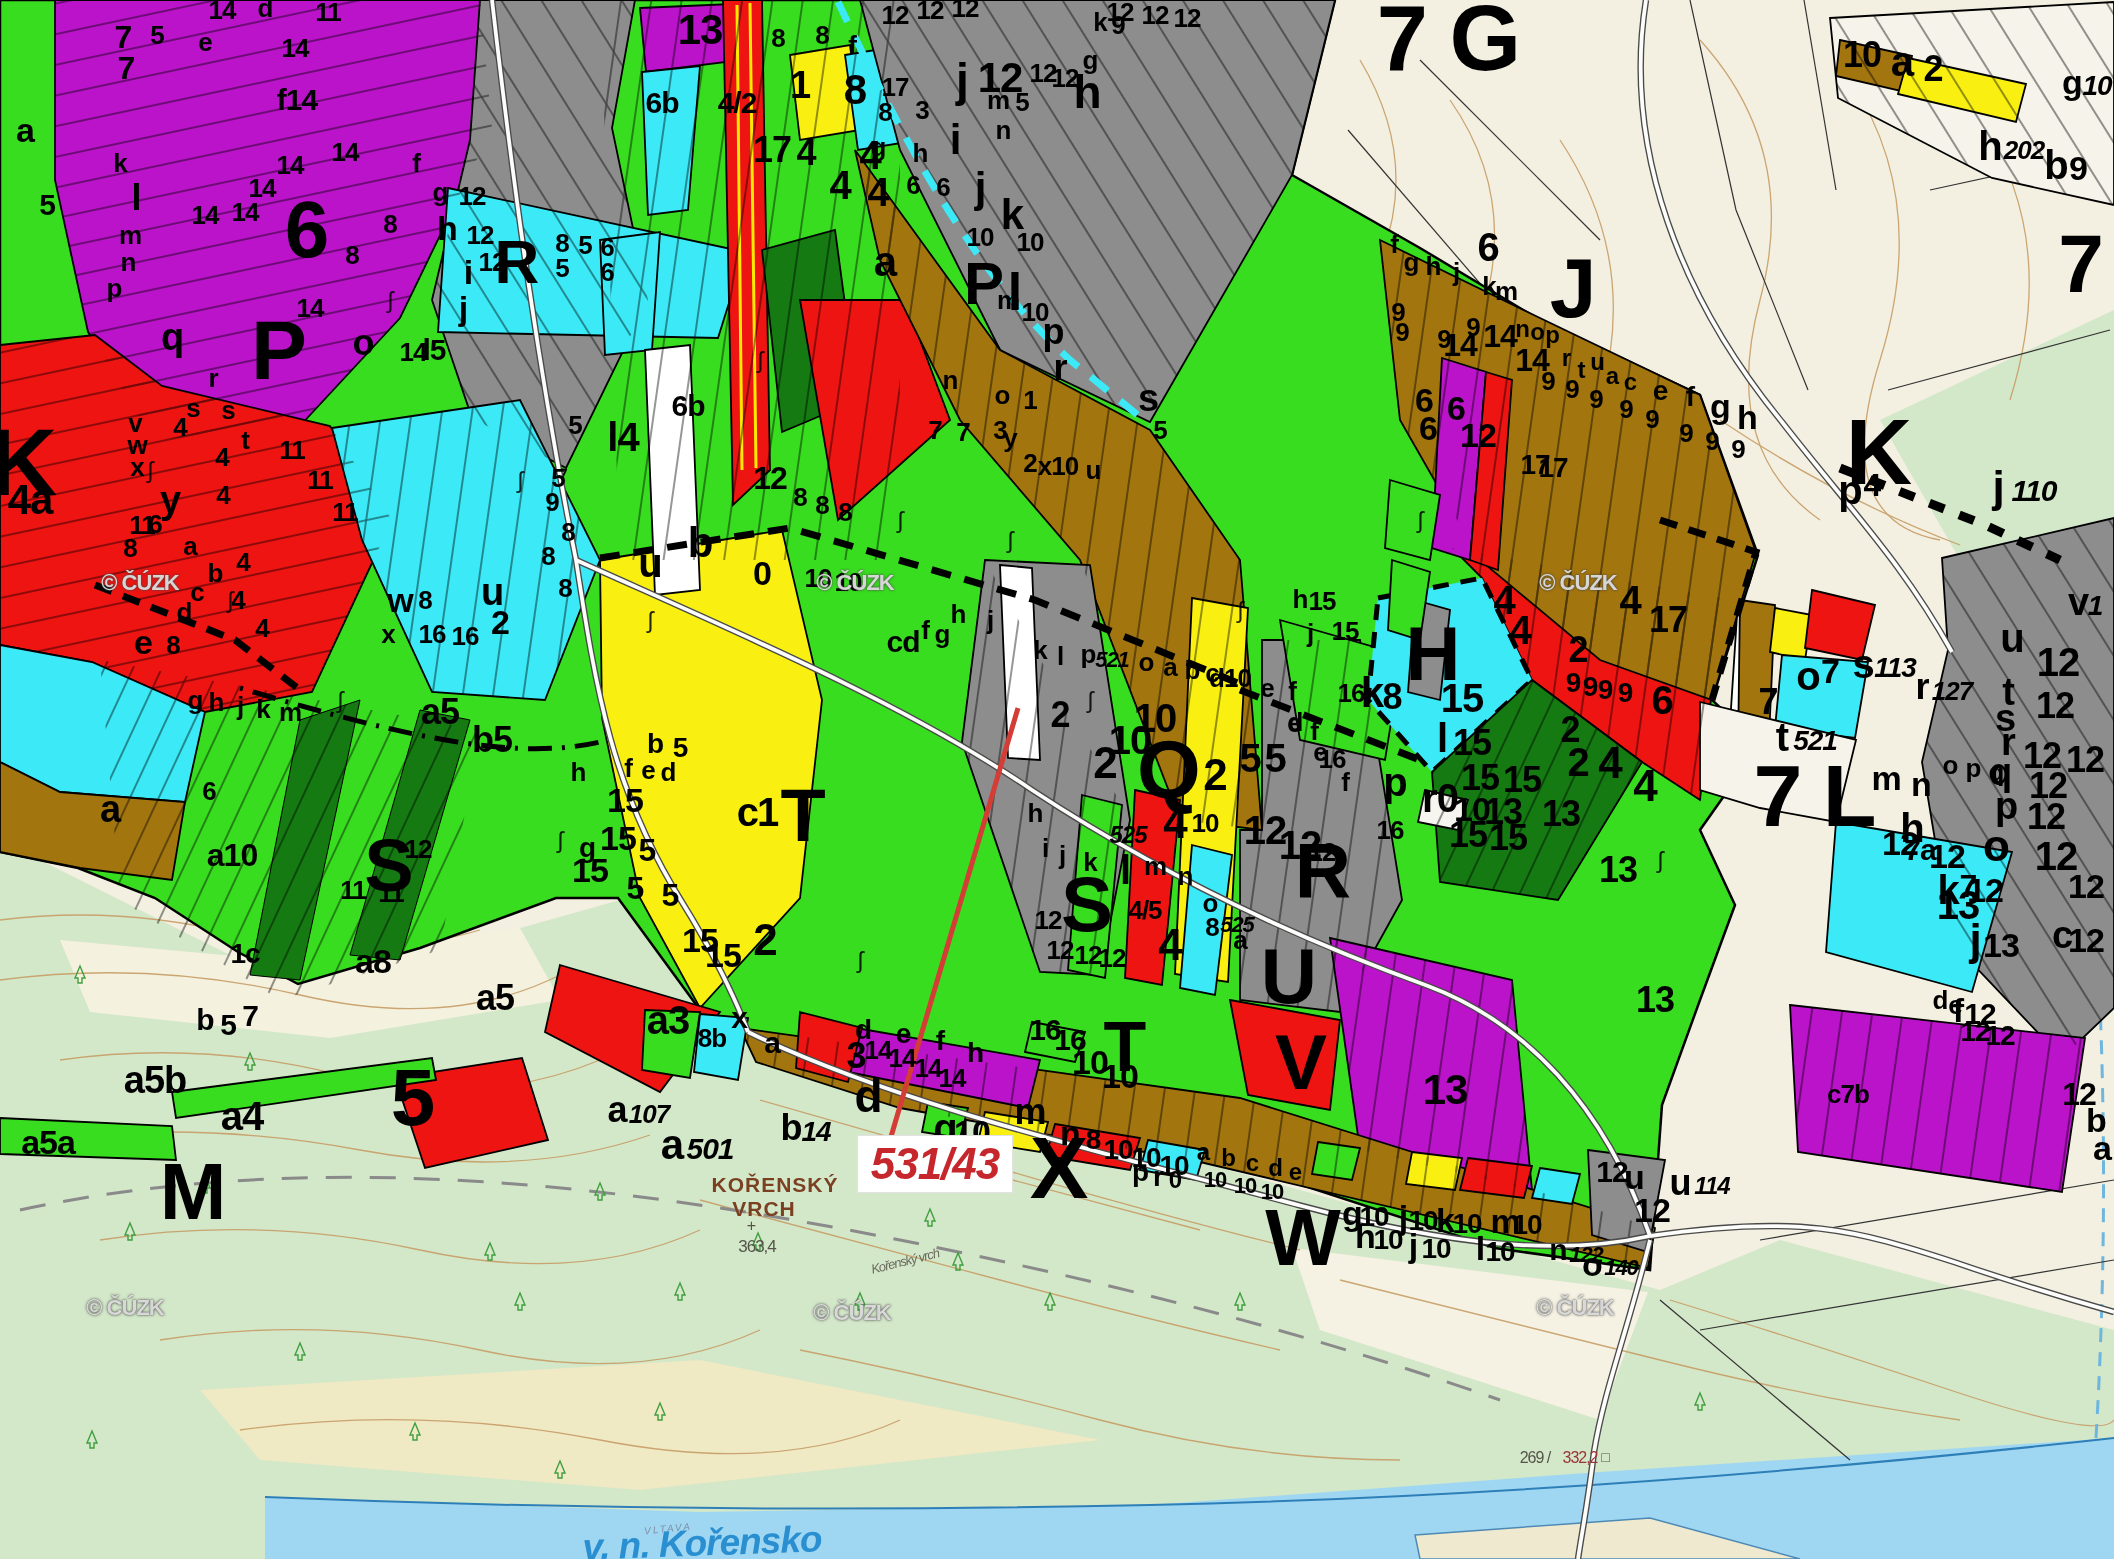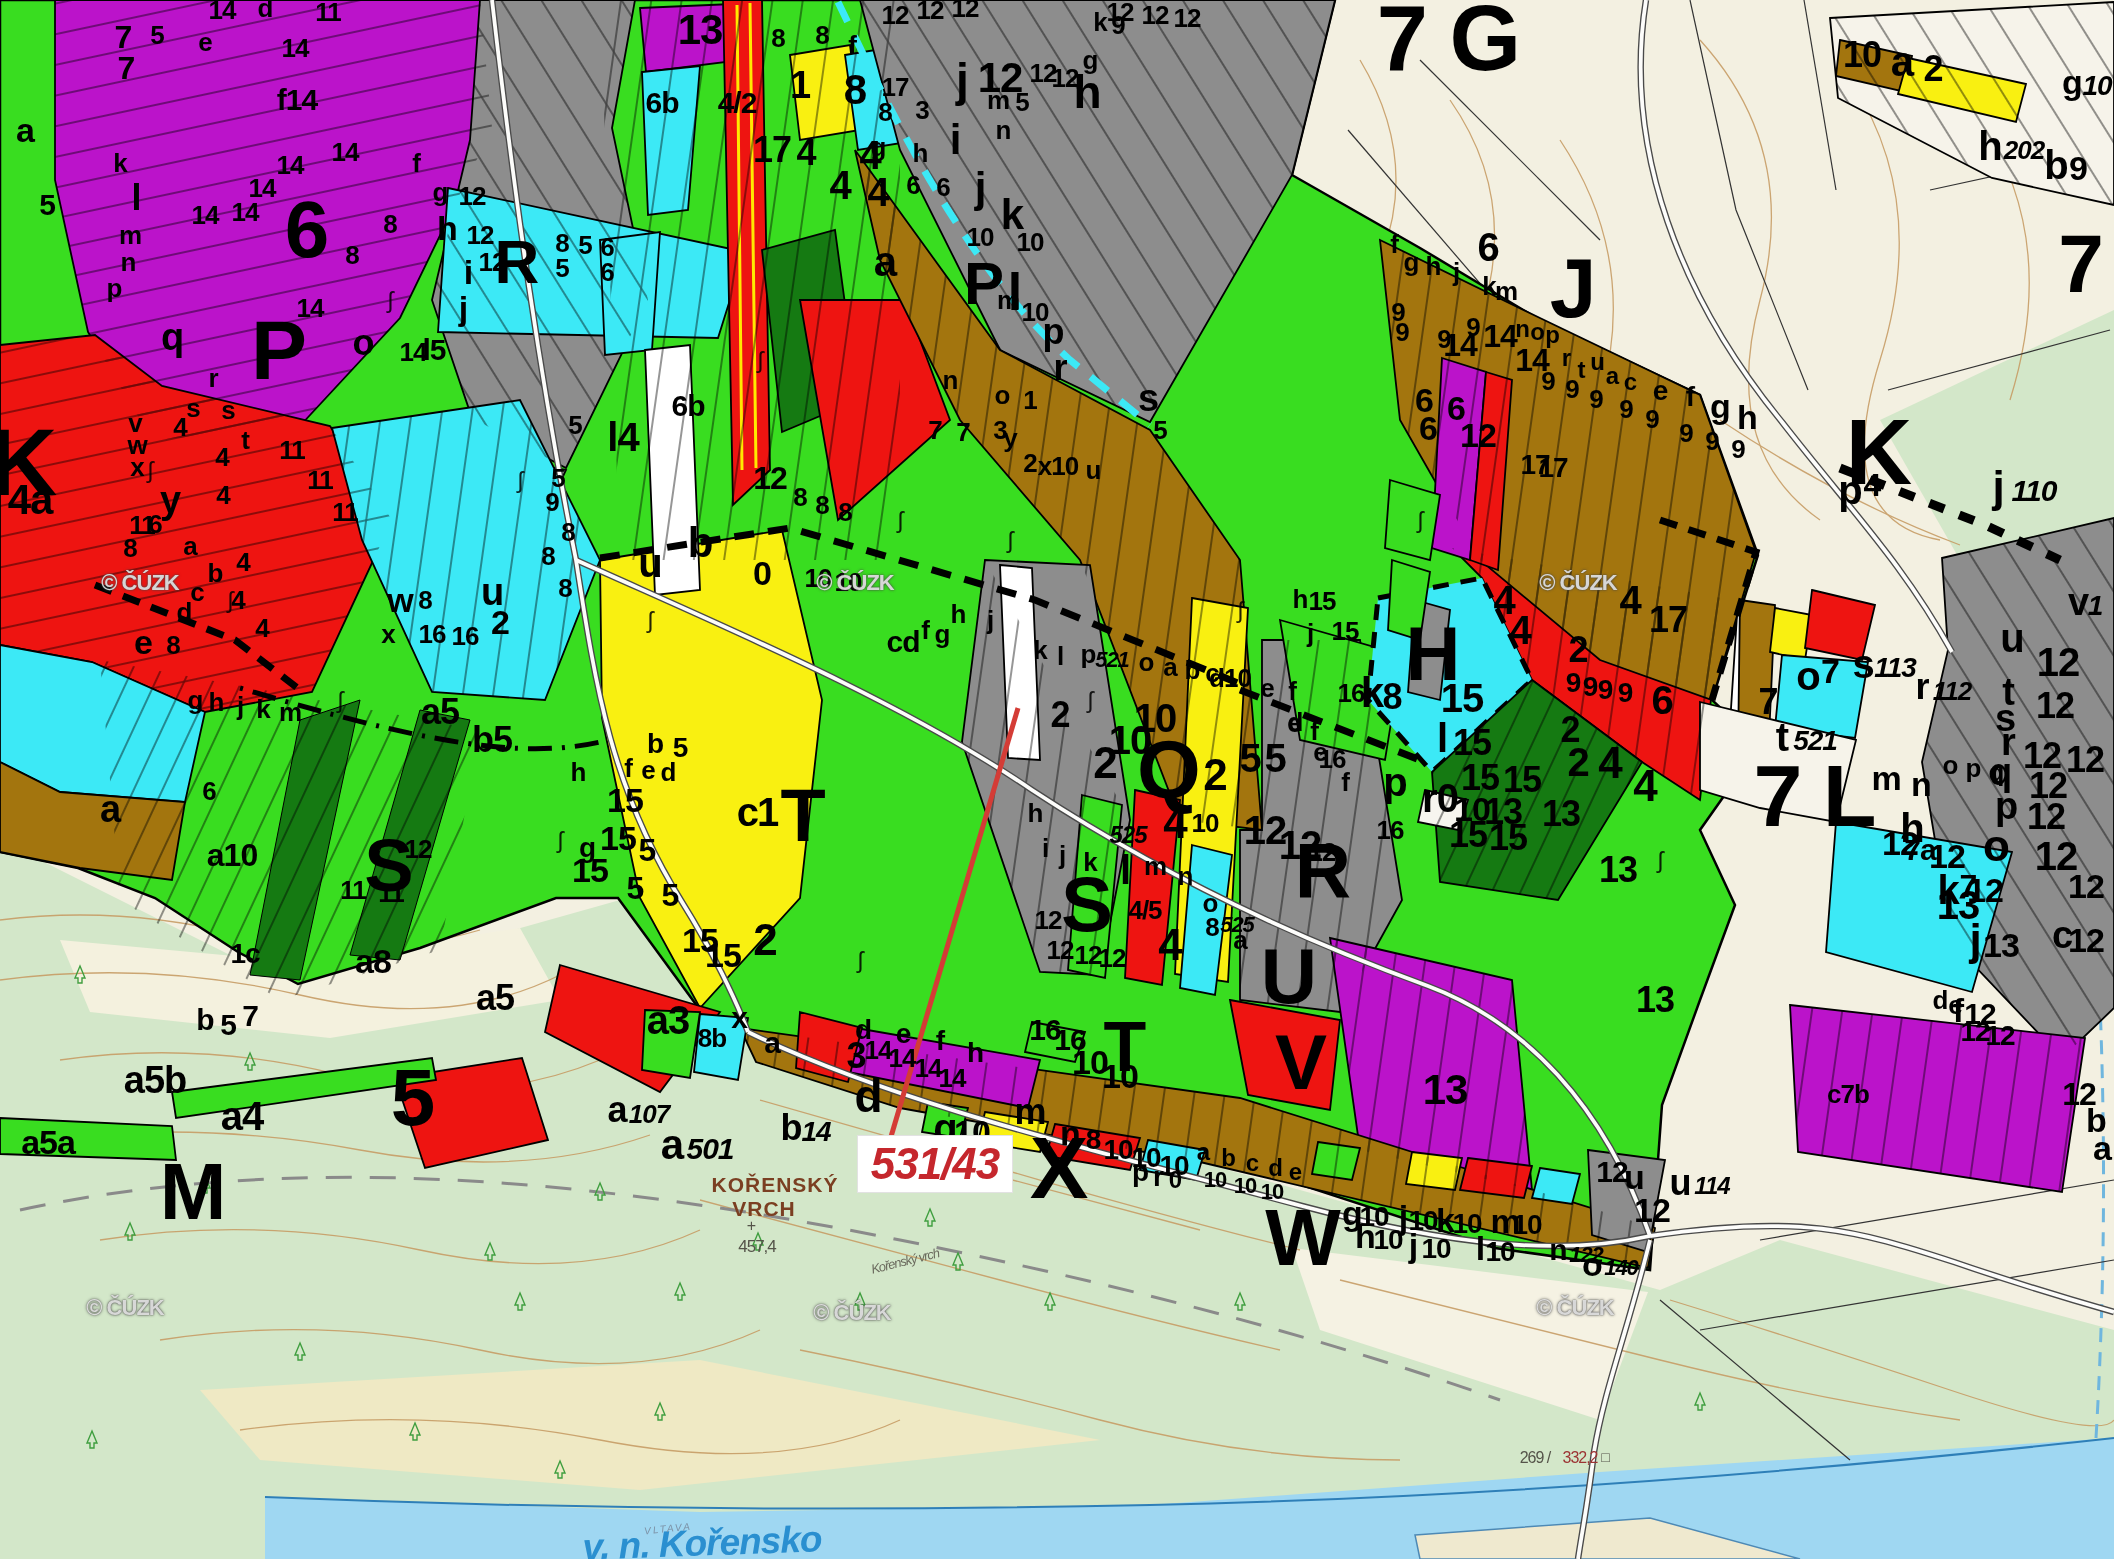--- a/index.html
+++ b/index.html
@@ -275,21 +275,21 @@
       <span class="lbl g" style="left: 1432px; top: 654px; font-size: 76px; transform: translate(-50%, -50%);">H</span>
       <span class="lbl g" style="left: 1572px; top: 288px; font-size: 84px; transform: translate(-50%, -50%);">J</span>
       <span class="lbl g" style="left: 1878px; top: 452px; font-size: 92px; transform: translate(-50%, -50%);">K</span>
       <span class="lbl g" style="left: 1448px; top: 38px; font-size: 92px; transform: translate(-50%, -50%);">7 G</span>
       <span class="lbl g" style="left: 1814px; top: 796px; font-size: 88px; transform: translate(-50%, -50%);">7 L</span>
       <span class="lbl g" style="left: 2080px; top: 264px; font-size: 82px; transform: translate(-50%, -50%);">7</span>
       <span class="lbl g" style="left: 983px; top: 284px; font-size: 60px; transform: translate(-50%, -50%);">P</span>
       <span class="lbl g" style="left: 1014px; top: 292px; font-size: 52px; transform: translate(-50%, -50%);">l</span>
       <span class="lbl pl" style="left: 775px; top: 1184px; font-size: 21px; transform: translate(-50%, -50%);">KOŘENSKÝ</span>
       <span class="lbl pl" style="left: 764px; top: 1208px; font-size: 21px; transform: translate(-50%, -50%);">VRCH</span>
-      <span class="lbl el" style="left: 757px; top: 1246px; font-size: 17px; transform: translate(-50%, -50%);">457,4</span>
+      <span class="lbl el" style="left: 757px; top: 1246px; font-size: 17px; transform: translate(-50%, -50%);">363,4</span>
       <span class="lbl el" style="left: 751px; top: 1226px; font-size: 16px; transform: translate(-50%, -50%);">+</span>
       <span class="lbl eli" style="left: 905px; top: 1261px; font-size: 13px; transform: translate(-50%, -50%) rotate(-14deg);">Kořenský vrch</span>
       <span class="lbl wat" style="left: 702px; top: 1543px; font-size: 37px; transform: translate(-50%, -50%) rotate(-2deg);">v. n. Kořensko</span>
       <span class="lbl wat2" style="left: 668px; top: 1529px; font-size: 10px; transform: translate(-50%, -50%) rotate(-6deg);">VLTAVA</span>
       <span class="lbl el" style="left: 1535px; top: 1458px; font-size: 16px; transform: translate(-50%, -50%);">269 /</span>
       <span class="lbl elr" style="left: 1580px; top: 1458px; font-size: 16px; transform: translate(-50%, -50%);">332,2</span>
       <span class="lbl el" style="left: 1605px; top: 1457px; font-size: 14px; transform: translate(-50%, -50%);">□</span>
       <span class="lbl " style="left: 25px; top: 130px; font-size: 34px; transform: translate(-50%, -50%);">a</span>
       <span class="lbl " style="left: 47px; top: 205px; font-size: 30px; transform: translate(-50%, -50%);">5</span>
       <span class="lbl " style="left: 123px; top: 37px; font-size: 32px; transform: translate(-50%, -50%);">7</span>
@@ -686,21 +686,21 @@
       <span class="lbl " style="left: 1973px; top: 768px; font-size: 26px; transform: translate(-50%, -50%);">p</span>
       <span class="lbl " style="left: 1996px; top: 772px; font-size: 26px; transform: translate(-50%, -50%);">q</span>
       <span class="lbl " style="left: 1900px; top: 843px; font-size: 34px; transform: translate(-50%, -50%);">12</span>
       <span class="lbl " style="left: 1947px; top: 856px; font-size: 34px; transform: translate(-50%, -50%);">12</span>
       <span class="lbl " style="left: 1985px; top: 890px; font-size: 34px; transform: translate(-50%, -50%);">12</span>
       <span class="lbl " style="left: 1782px; top: 737px; font-size: 40px; transform: translate(-50%, -50%);">t</span>
       <span class="lbl it" style="left: 1815px; top: 741px; font-size: 28px; transform: translate(-50%, -50%);">521</span>
       <span class="lbl " style="left: 1863px; top: 664px; font-size: 40px; transform: translate(-50%, -50%);">s</span>
       <span class="lbl it" style="left: 1895px; top: 668px; font-size: 28px; transform: translate(-50%, -50%);">113</span>
       <span class="lbl " style="left: 1922px; top: 687px; font-size: 36px; transform: translate(-50%, -50%);">r</span>
-      <span class="lbl it" style="left: 1952px; top: 691px; font-size: 26px; transform: translate(-50%, -50%);">112</span>
+      <span class="lbl it" style="left: 1952px; top: 691px; font-size: 26px; transform: translate(-50%, -50%);">127</span>
       <span class="lbl " style="left: 1808px; top: 676px; font-size: 40px; transform: translate(-50%, -50%);">o</span>
       <span class="lbl " style="left: 1830px; top: 671px; font-size: 34px; transform: translate(-50%, -50%);">7</span>
       <span class="lbl " style="left: 1768px; top: 702px; font-size: 36px; transform: translate(-50%, -50%);">7</span>
       <span class="lbl " style="left: 1850px; top: 490px; font-size: 40px; transform: translate(-50%, -50%);">p</span>
       <span class="lbl " style="left: 1872px; top: 485px; font-size: 32px; transform: translate(-50%, -50%);">4</span>
       <span class="lbl " style="left: 1998px; top: 487px; font-size: 44px; transform: translate(-50%, -50%);">j</span>
       <span class="lbl it" style="left: 2034px; top: 491px; font-size: 30px; transform: translate(-50%, -50%);">110</span>
       <span class="lbl " style="left: 2078px; top: 602px; font-size: 38px; transform: translate(-50%, -50%);">v</span>
       <span class="lbl it" style="left: 2095px; top: 606px; font-size: 28px; transform: translate(-50%, -50%);">1</span>
       <span class="lbl " style="left: 1948px; top: 890px; font-size: 40px; transform: translate(-50%, -50%);">k</span>

